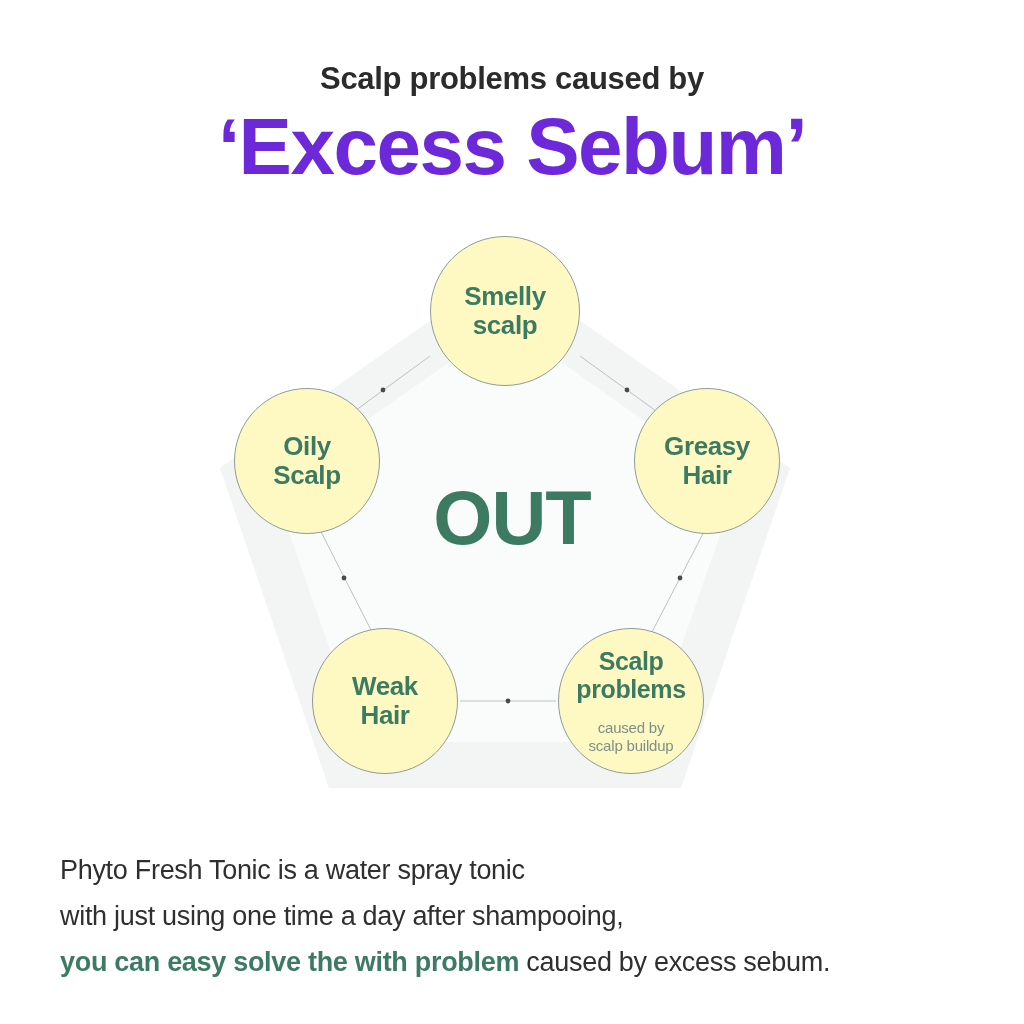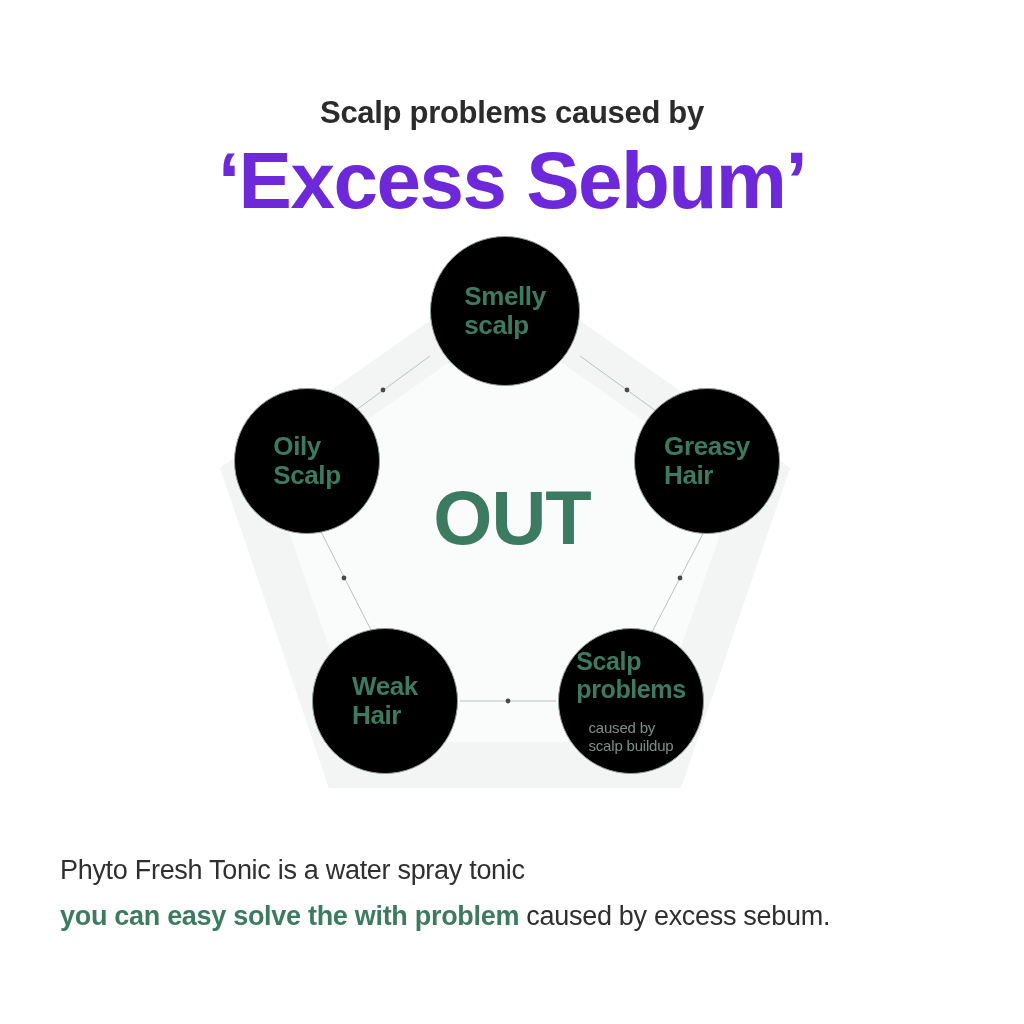--- a/index.html
+++ b/index.html
@@ -20,21 +20,21 @@
   
   .header {
     position: absolute;
     top: 0;
     left: 0;
     width: 1024px;
     text-align: center;
   }
   .kicker {
     margin: 0;
-    padding-top: 96px;
+    padding-top: 62px;
     font-size: 31px;
     font-weight: bold;
     letter-spacing: -0.3px;
     color: #2b2b2b;
     line-height: 1.1;
   }
   .headline {
     margin: 0;
     padding-top: 6px;
     font-size: 80px;
@@ -58,28 +58,28 @@
     left: 0;
     top: 0;
     width: 640px;
     height: 580px;
     overflow: visible;
   }
 
   .node {
     position: absolute;
     border-radius: 50%;
-    background: #000000;
+    background: #fef9c3;
     border: 1px solid #8f9d97;
     box-sizing: border-box;
     display: flex;
     flex-direction: column;
     align-items: center;
     justify-content: center;
-    text-align: left;
+    text-align: center;
   }
   .node .node-label {
     color: #3d7a62;
     font-weight: bold;
     font-size: 26px;
     line-height: 1.12;
     letter-spacing: -0.4px;
     white-space: pre-line;
   }
   .node .node-sub {
@@ -191,14 +191,15 @@
   </div>
 
   <div class="node node-oily">
     <span class="node-label">Oily
 Scalp</span>
   </div>
 </div>
 
 <div class="footer">
   <p>Phyto Fresh Tonic is a water spray tonic</p>
+  <p>with just using one time a day after shampooing,</p>
   <p><span class="hl">you can easy solve the with problem</span><span> caused by excess sebum.</span></p>
 </div>
 
 </body></html>

